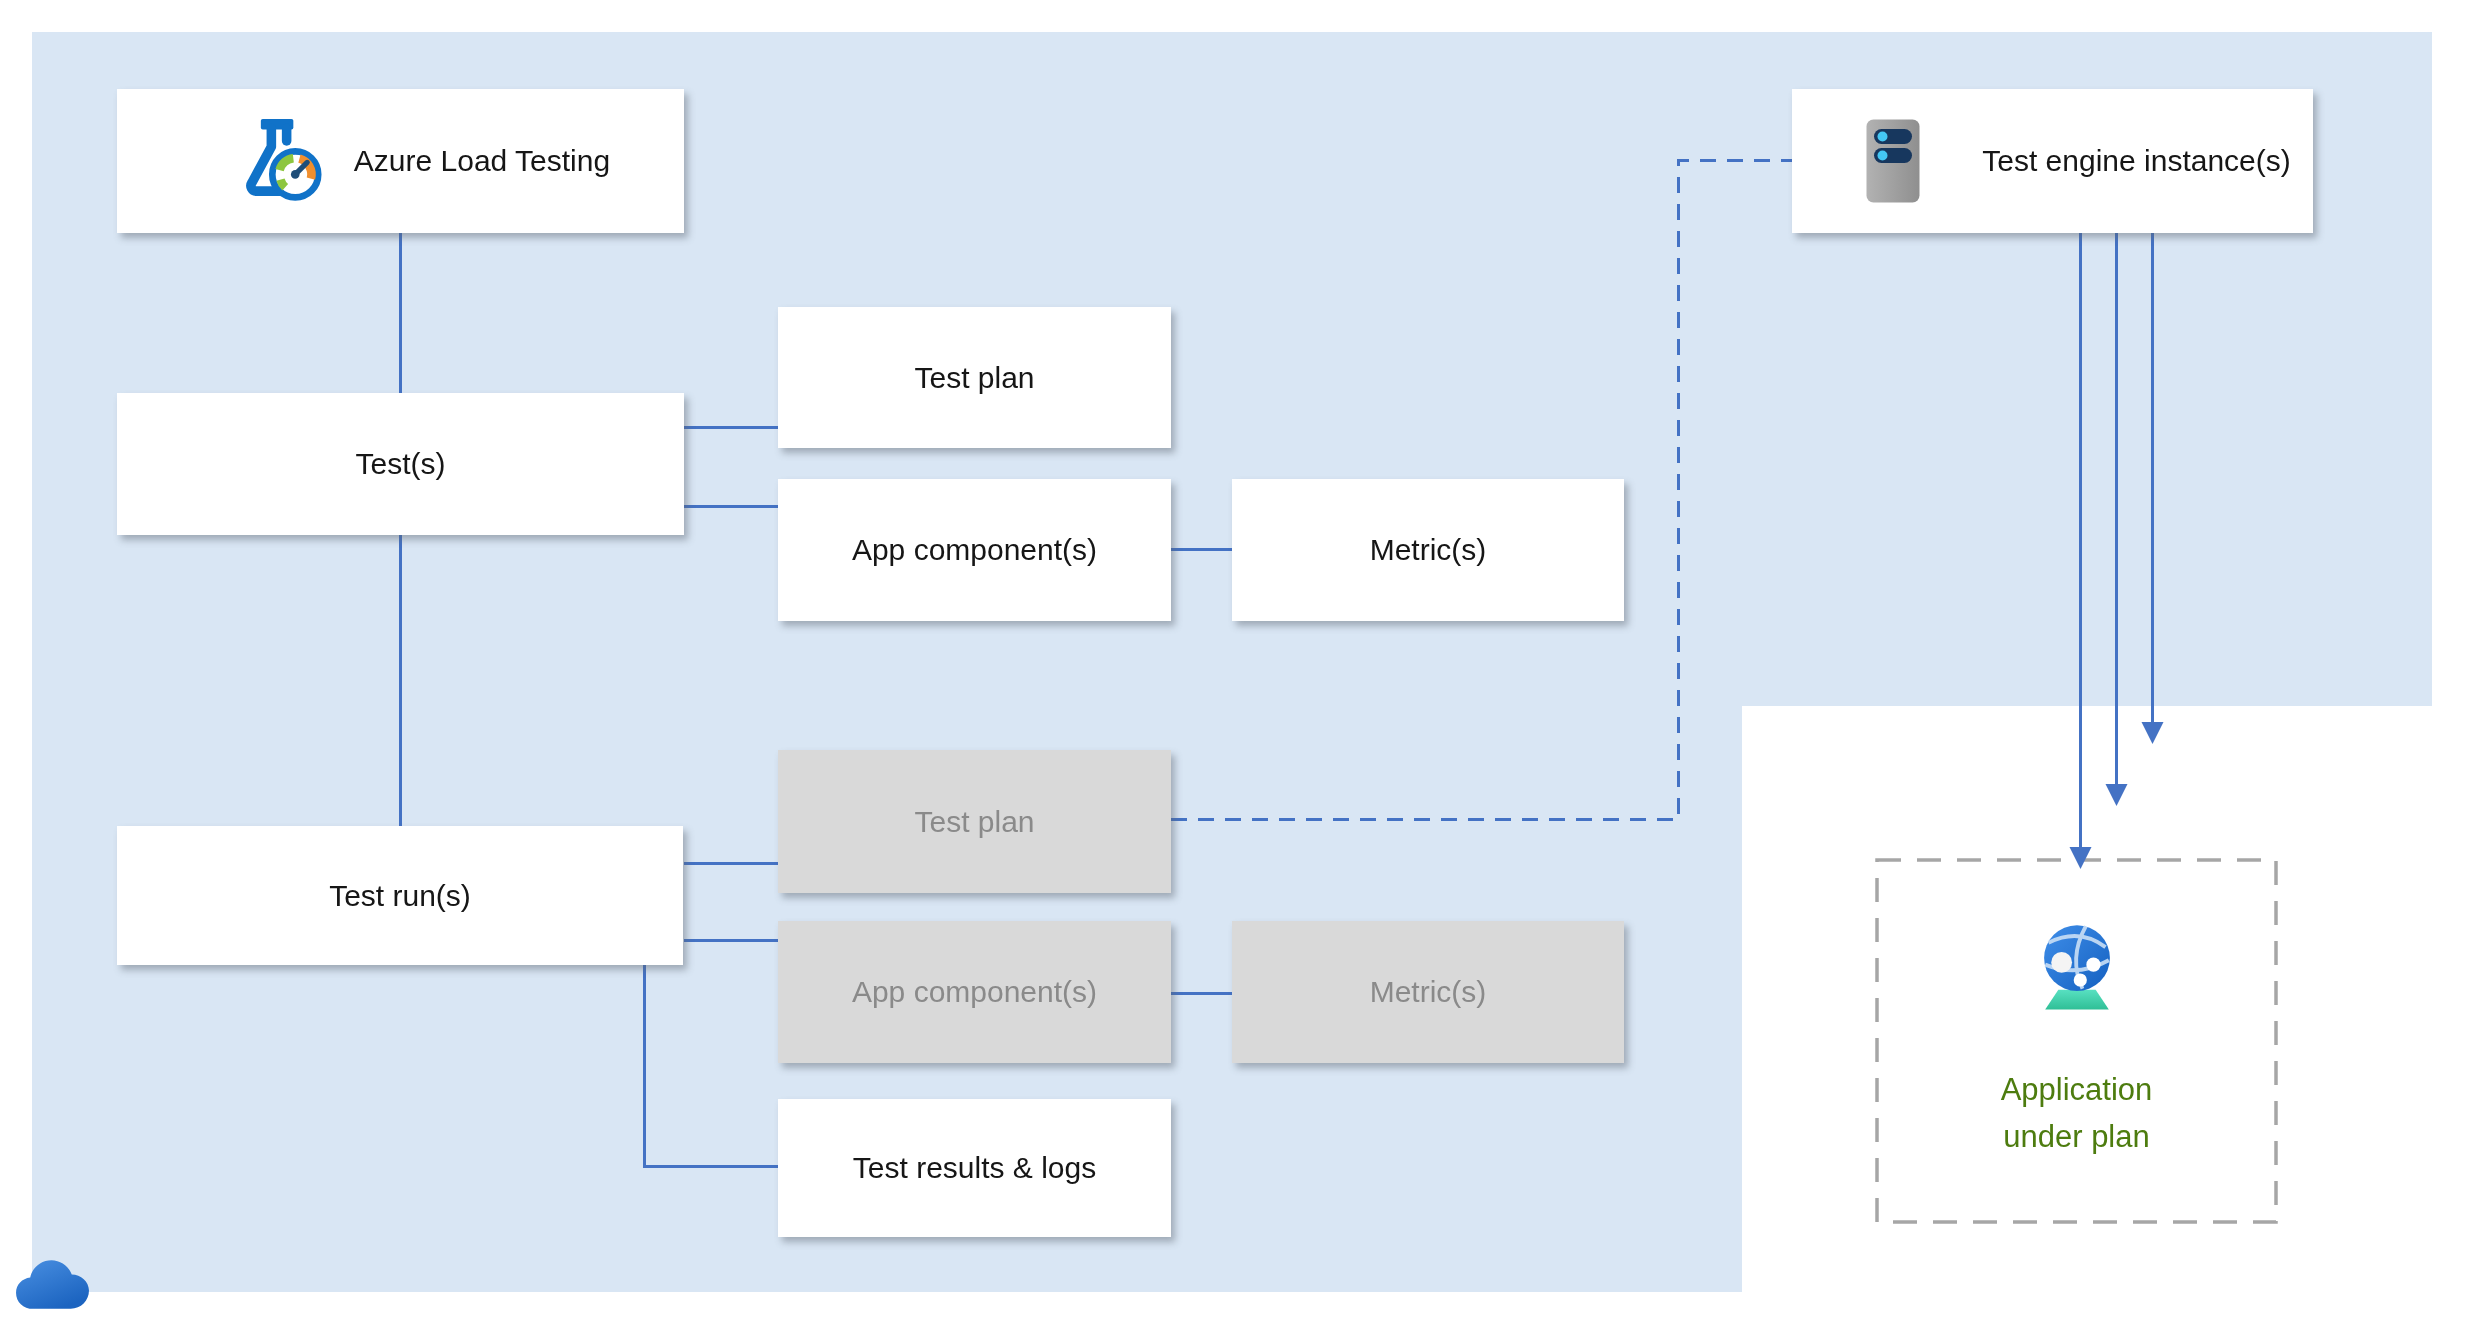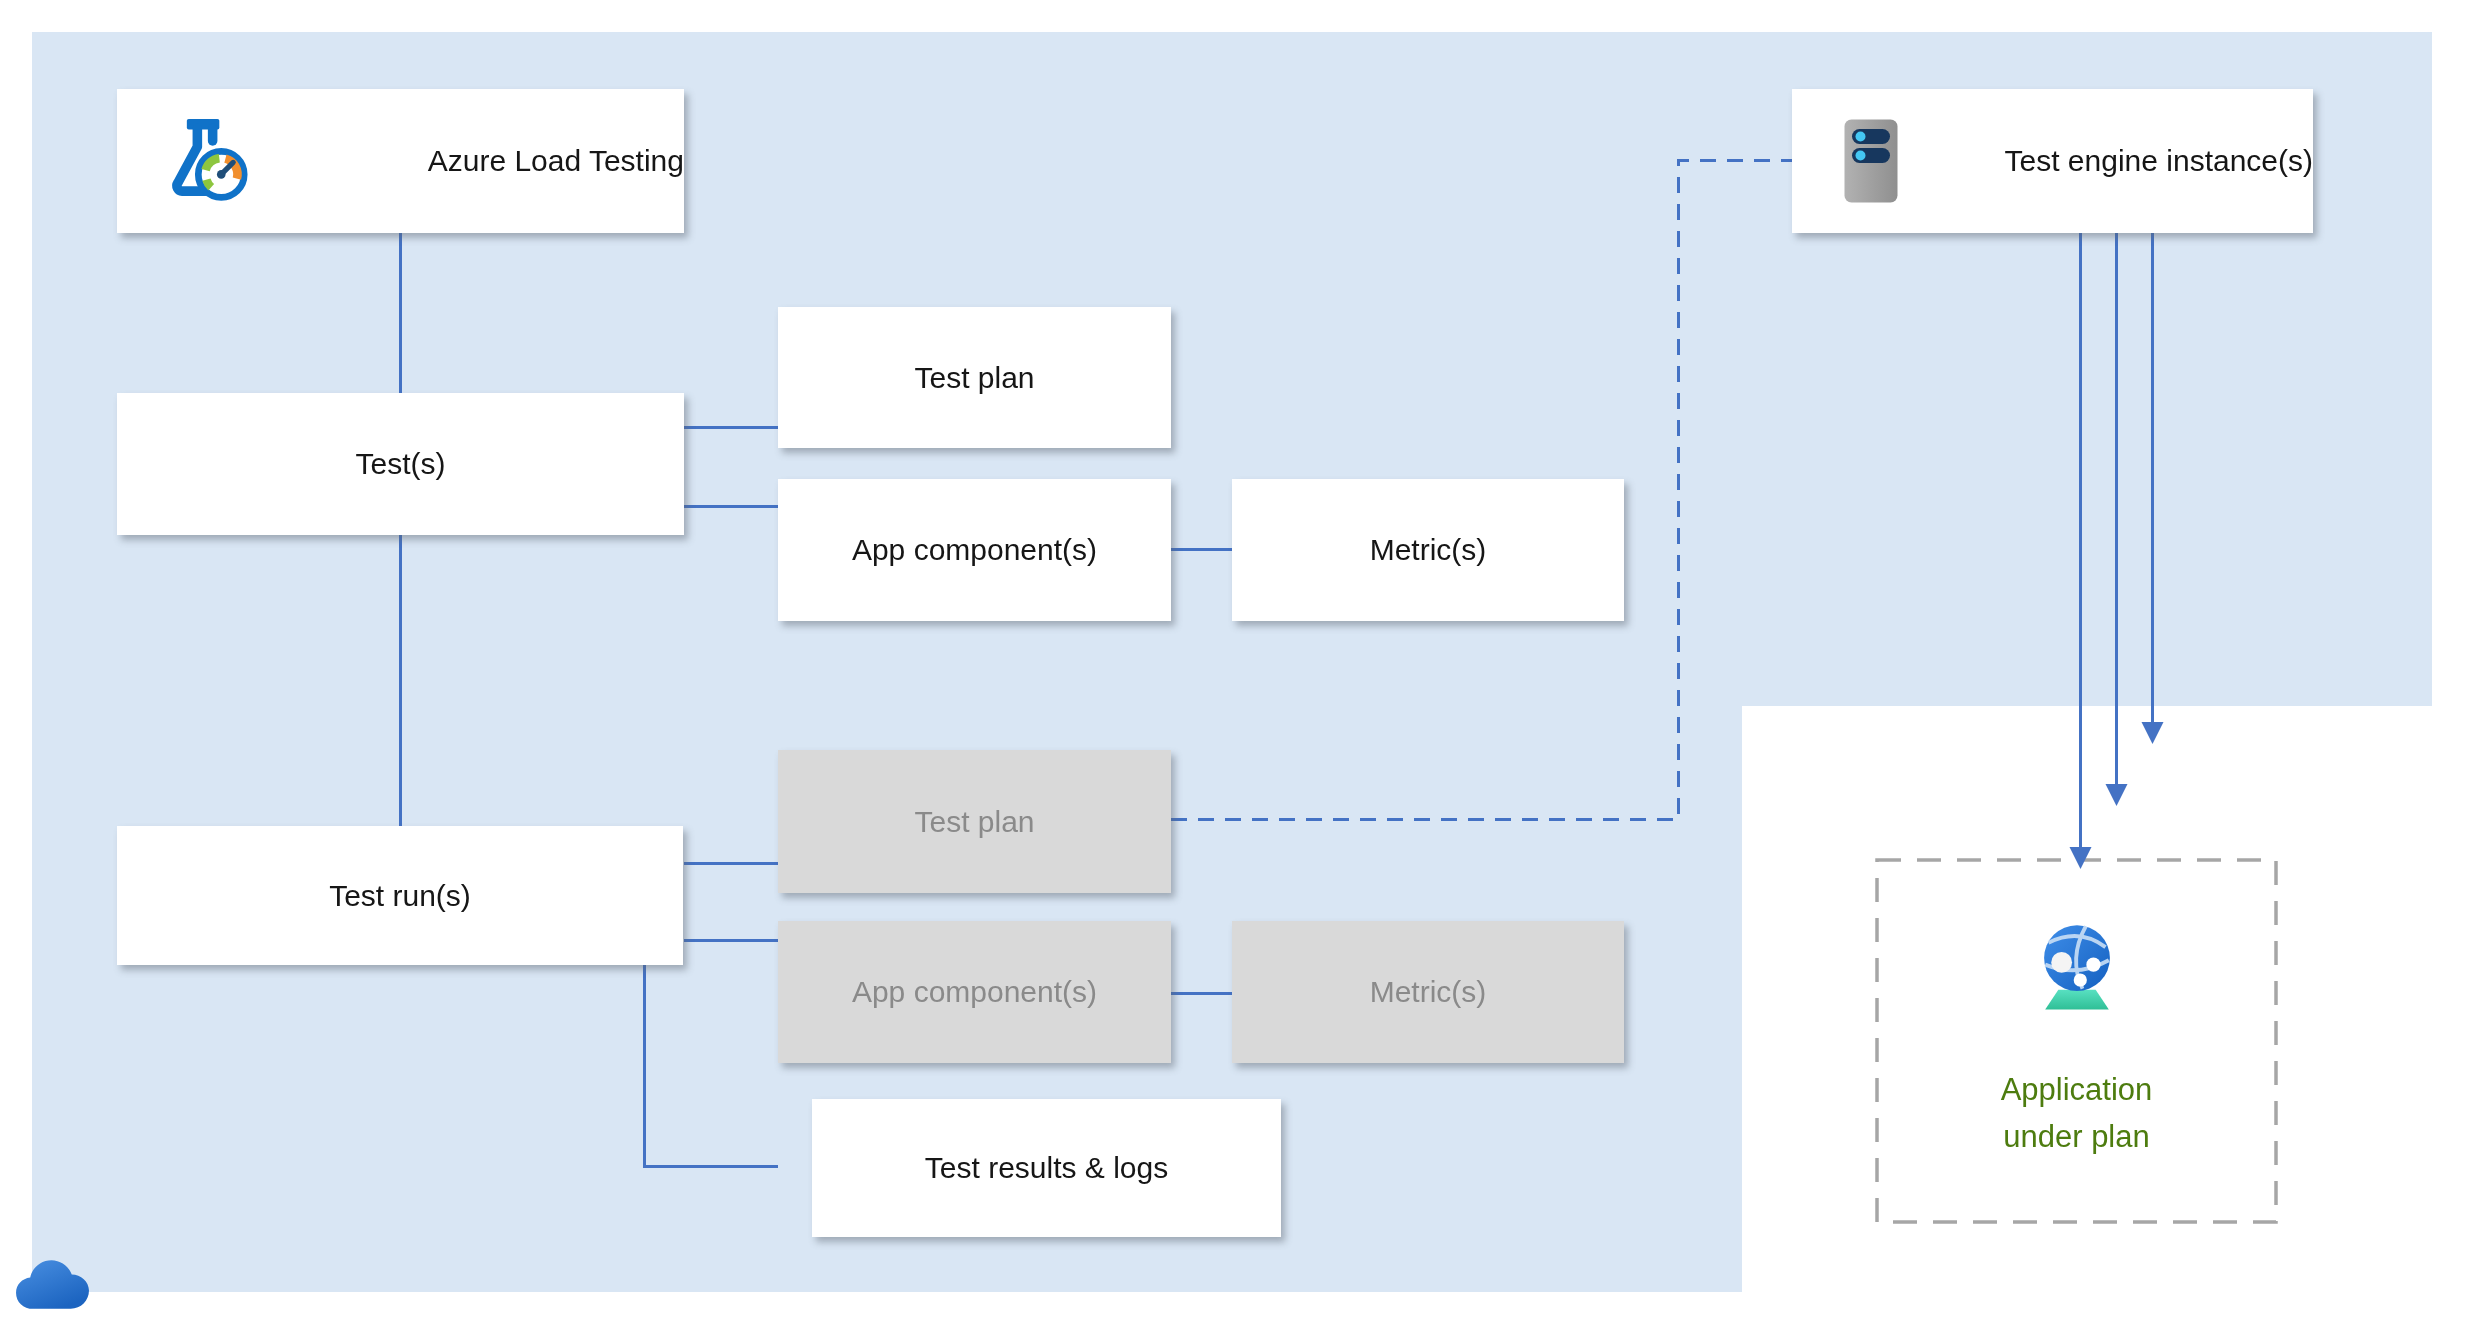--- a/index.html
+++ b/index.html
@@ -6,21 +6,21 @@
   .canvas{position:relative;width:2465px;height:1338px;background:#ffffff;overflow:hidden;
           font-family:"Liberation Sans","DejaVu Sans",sans-serif;}
   .panel{position:absolute;left:32px;top:32px;width:2400px;height:1260px;background:#d9e6f4;}
   .cutout{position:absolute;left:1742px;top:706px;width:723px;height:632px;background:#ffffff;}
   .wires{position:absolute;left:0;top:0;width:2465px;height:1338px;z-index:1;}
   .node{position:absolute;z-index:2;background:#ffffff;display:flex;align-items:center;justify-content:center;
         box-shadow:4px 5px 7px rgba(90,100,110,0.45);}
   .node .lbl{font-size:30px;color:#161616;white-space:nowrap;}
   .node.gray{background:#d9d9d9;}
   .node.gray .lbl{color:#8a8a8a;}
-  .node.leftrow{justify-content:space-between;}
+  .node.leftrow{justify-content:center;}
   .appbox{position:absolute;left:1877px;top:860px;width:399px;height:362px;z-index:2;}
   .appbox .globe{position:absolute;left:50%;top:52px;transform:translateX(-50%);}
   .appbox .cap{position:absolute;left:0;top:206px;width:100%;text-align:center;
                font-size:31px;line-height:47px;color:#4d7c0f;}
   .cloud{position:absolute;left:14px;top:1254px;z-index:3;}
 </style>
 </head>
 <body>
 
 <div class="canvas">
@@ -94,21 +94,21 @@
   </div>
 
   <div class="node gray" style="left:778px;top:921px;width:393px;height:142px;">
     <span class="lbl">App component(s)</span>
   </div>
 
   <div class="node gray" style="left:1232px;top:921px;width:392px;height:142px;">
     <span class="lbl">Metric(s)</span>
   </div>
 
-  <div class="node" style="left:812px;top:1099px;width:469px;height:138px;">
+  <div class="node" style="left:778px;top:1099px;width:393px;height:138px;">
     <span class="lbl">Test results &amp; logs</span>
   </div>
 
   <div class="node leftrow" style="left:1792px;top:89px;width:521px;height:144px;padding-left:52px;box-sizing:border-box;">
     <svg width="54" height="84" viewBox="0 0 54 84">
       <defs>
         <linearGradient id="gs" x1="0" y1="0" x2="1" y2="0">
           <stop offset="0" stop-color="#b2b2b2"></stop>
             <stop offset="1" stop-color="#8f8f8f"></stop>
         </linearGradient>

